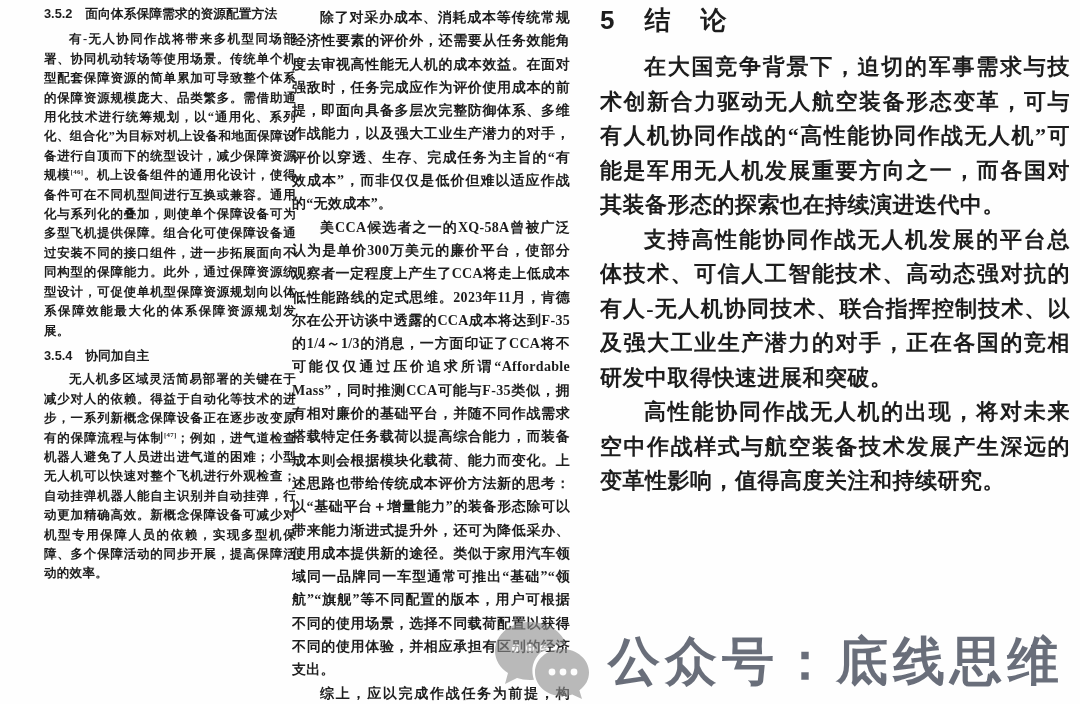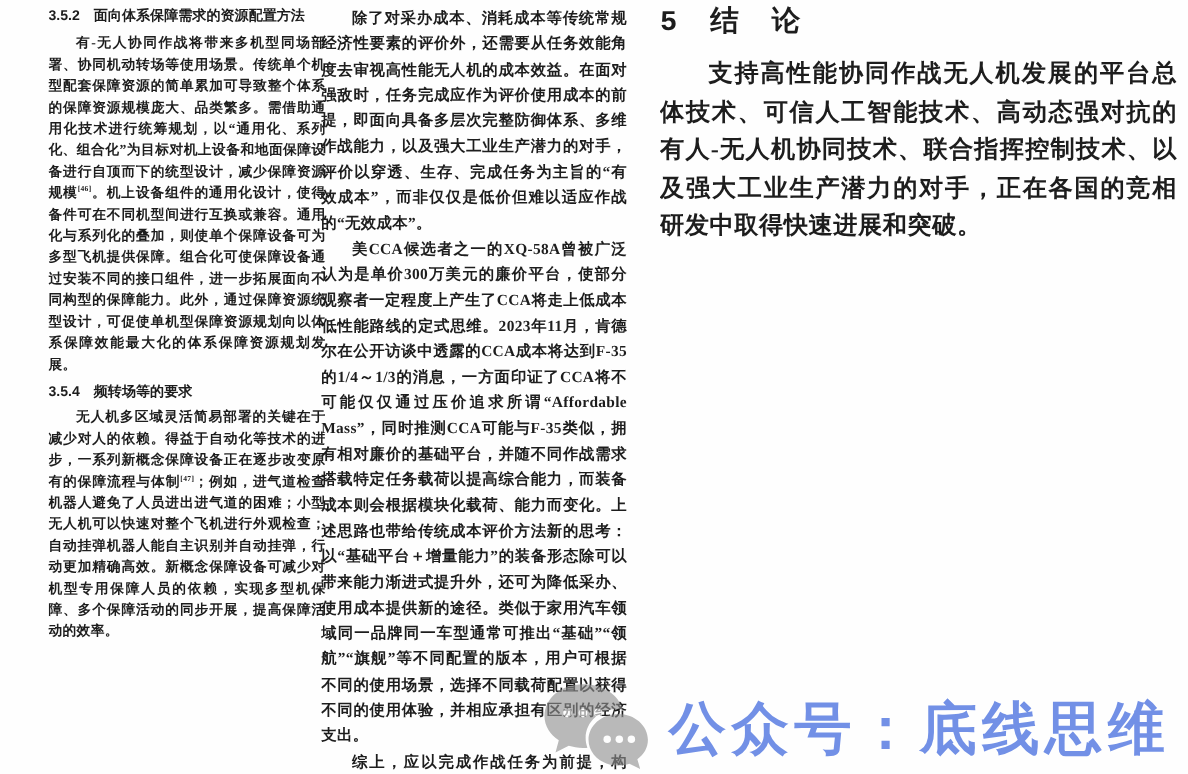--- a/index.html
+++ b/index.html
@@ -36,21 +36,21 @@
   .h-sub {
     font-family: "Liberation Sans", "DejaVu Sans", sans-serif;
     font-weight: bold;
     font-size: 12.8px;
     margin: 0 0 7px 0;
     white-space: nowrap;
   }
   .h-sub.mid-doc { margin: 5px 0 5px 0; }
 
   .h-major {
-    font-family: Liberation Mono, monospace;
+    font-family: Liberation Sans, sans-serif;
     font-weight: bold;
     font-size: 26px;
     line-height: 32px;
     margin: 0 0 14px 0;
     letter-spacing: 2px;
   }
 
   
   .watermark {
     position: absolute;
@@ -59,45 +59,47 @@
     pointer-events: none;
     opacity: 0.62;
     z-index: 5;
   }
   .wm-icon { width: 100px; height: 84px; flex: 0 0 auto; }
   .wm-text {
     font-family: "Liberation Sans", "DejaVu Sans", sans-serif;
     font-weight: bold;
     font-size: 52px;
     letter-spacing: 5px;
-    color: #1d4ed8;
+    color: #0f172a;
     white-space: nowrap;
   }
 </style>
 </head>
 <body>
 
 <div class="page">
 
   <div class="col col-left">
     <div class="h-sub">3.5.2　面向体系保障需求的资源配置方法</div>
     <p class="body-para">有-无人协同作战将带来多机型同场部署、协同机动转场等使用场景。传统单个机型配套保障资源的简单累加可导致整个体系的保障资源规模庞大、品类繁多。需借助通用化技术进行统筹规划，以“通用化、系列化、组合化”为目标对机上设备和地面保障设备进行自顶而下的统型设计，减少保障资源规模<sup>[46]</sup>。机上设备组件的通用化设计，使得备件可在不同机型间进行互换或兼容。通用化与系列化的叠加，则使单个保障设备可为多型飞机提供保障。组合化可使保障设备通过安装不同的接口组件，进一步拓展面向不同构型的保障能力。此外，通过保障资源统型设计，可促使单机型保障资源规划向以体系保障效能最大化的体系保障资源规划发展。</p>
-    <div class="h-sub mid-doc">3.5.4　频转场等的要求</div>
+    <div class="h-sub mid-doc">3.5.4　协同加自主</div>
     <p class="body-para">无人机多区域灵活简易部署的关键在于减少对人的依赖。得益于自动化等技术的进步，一系列新概念保障设备正在逐步改变原有的保障流程与体制<sup>[47]</sup>；例如，进气道检查机器人避免了人员进出进气道的困难；小型无人机可以快速对整个飞机进行外观检查；自动挂弹机器人能自主识别并自动挂弹，行动更加精确高效。新概念保障设备可减少对机型专用保障人员的依赖，实现多型机保障、多个保障活动的同步开展，提高保障活动的效率。</p>
   </div>
 
   <div class="col col-mid">
     <p class="body-para">除了对采办成本、消耗成本等传统常规经济性要素的评价外，还需要从任务效能角度去审视高性能无人机的成本效益。在面对强敌时，任务完成应作为评价使用成本的前提，即面向具备多层次完整防御体系、多维作战能力，以及强大工业生产潜力的对手，评价以穿透、生存、完成任务为主旨的“有效成本”，而非仅仅是低价但难以适应作战的“无效成本”。</p>
     <p class="body-para">美CCA候选者之一的XQ-58A曾被广泛认为是单价300万美元的廉价平台，使部分观察者一定程度上产生了CCA将走上低成本低性能路线的定式思维。2023年11月，肯德尔在公开访谈中透露的CCA成本将达到F-35的1/4～1/3的消息，一方面印证了CCA将不可能仅仅通过压价追求所谓“Affordable Mass”，同时推测CCA可能与F-35类似，拥有相对廉价的基础平台，并随不同作战需求搭载特定任务载荷以提高综合能力，而装备成本则会根据模块化载荷、能力而变化。上述思路也带给传统成本评价方法新的思考：以“基础平台＋增量能力”的装备形态除可以带来能力渐进式提升外，还可为降低采办、使用成本提供新的途径。类似于家用汽车领域同一品牌同一车型通常可推出“基础”“领航”“旗舰”等不同配置的版本，用户可根据不同的使用场景，选择不同载荷配置以获得不同的使用体验，并相应承担有区别的经济支出。</p>
     <p class="body-para">综上，应以完成作战任务为前提，构建“任务有效成本”的装备价值标尺，而不是以装备个体价格“可消耗”作为衡量经济性的唯一条件。</p>
   </div>
 
   <div class="col col-right">
     <div class="h-major">5　结　论</div>
+    <p class="body-para">在大国竞争背景下，迫切的军事需求与技术创新合力驱动无人航空装备形态变革，可与有人机协同作战的“高性能协同作战无人机”可能是军用无人机发展重要方向之一，而各国对其装备形态的探索也在持续演进迭代中。</p>
     <p class="body-para">支持高性能协同作战无人机发展的平台总体技术、可信人工智能技术、高动态强对抗的有人-无人机协同技术、联合指挥控制技术、以及强大工业生产潜力的对手，正在各国的竞相研发中取得快速进展和突破。</p>
+    <p class="body-para">高性能协同作战无人机的出现，将对未来空中作战样式与航空装备技术发展产生深远的变革性影响，值得高度关注和持续研究。</p>
   </div>
 
   <div class="watermark">
     <span>
       <svg class="wm-icon" viewBox="0 0 100 84" xmlns="http://www.w3.org/2000/svg">
 
         <path fill="#8f8f8f" d="M38 4C18 4 3 17 3 33c0 9 5 17 13 22l-3 11 12-6c4 1 8 2 13 2 1 0 3 0 4-.2-1-2.8-1.6-5.8-1.6-8.8 0-15 13-26.5 29-26.5 1.6 0 3.2.1 4.7.4C70.5 13.5 55.8 4 38 4z"></path>
         <circle fill="#fdfdfd" cx="24" cy="30" r="4"></circle>
         <circle fill="#fdfdfd" cx="38" cy="30" r="4"></circle>
         <circle fill="#fdfdfd" cx="52" cy="30" r="4"></circle>

